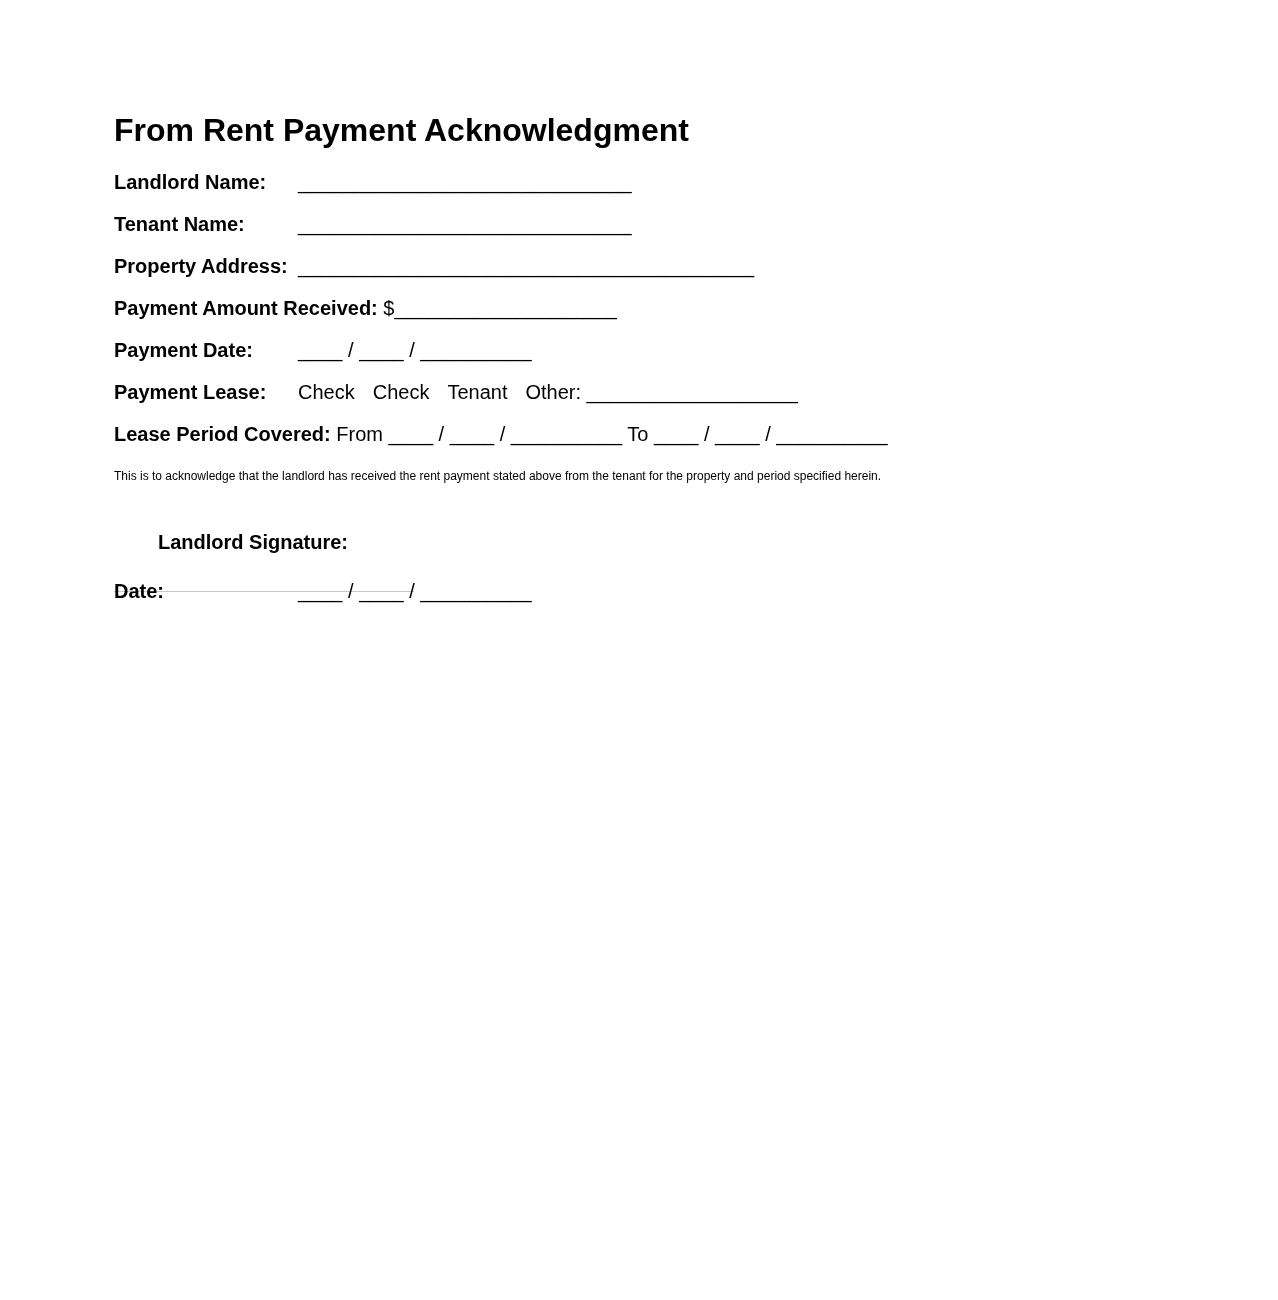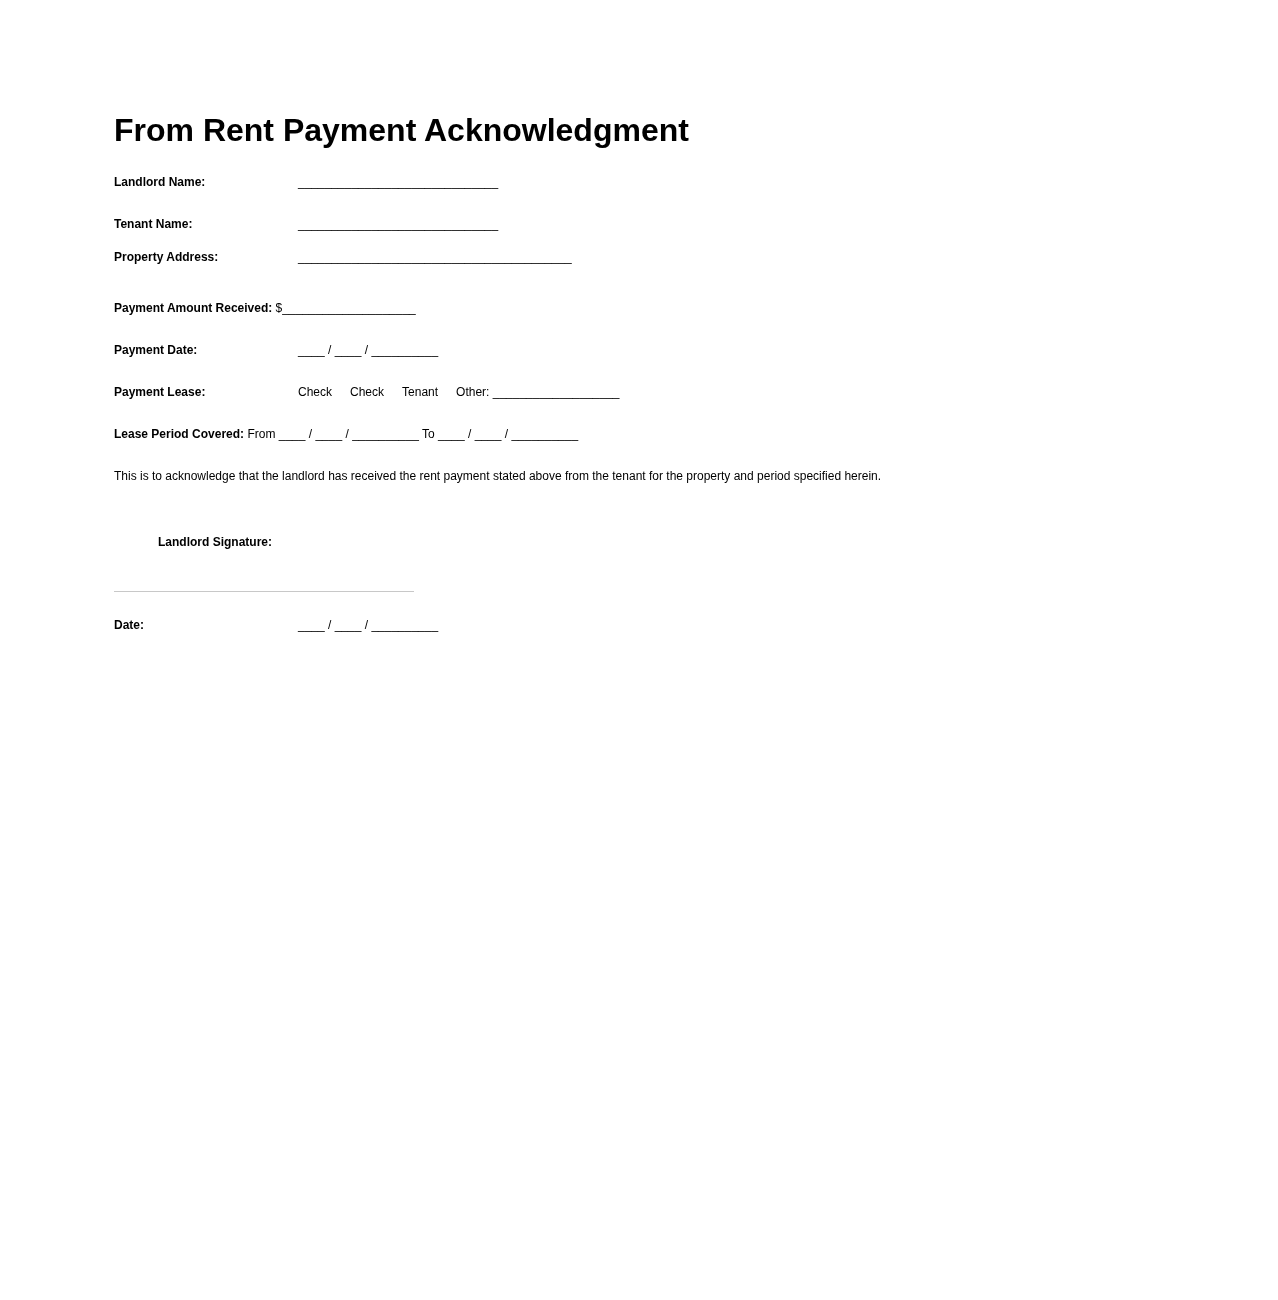--- a/index.html
+++ b/index.html
@@ -1,19 +1,19 @@
 <!DOCTYPE html>
 <html><head>
 <meta charset="utf-8">
 <style>
   html, body { margin:0; padding:0; background:#ffffff; }
   body { width:1278px; height:1300px; position:relative; font-family:"Liberation Sans", sans-serif; color:#000; }
   .page { position:absolute; left:114px; top:0; width:1100px; }
   h1 { position:absolute; left:0; top:111px; margin:0; font-size:32px; font-weight:bold; white-space:nowrap; line-height:38px; }
-  .row { position:absolute; left:0; font-size:12px; line-height:20px; white-space:nowrap; }
+  .row { position:absolute; left:0; font-size:20px; line-height:20px; white-space:nowrap; }
   .lbl { font-weight:bold; display:inline-block; }
   .fixed { width:184px; }
   .val { display:inline-block; }
   .para { position:absolute; left:0; top:466px; font-size:12px; line-height:20px; white-space:nowrap; }
   .sigline { position:absolute; left:0; top:591px; width:300px; height:0; border-top:1px solid #c8c8c8; }
   .gap { display:inline-block; width:18px; }
 </style>
 </head>
 <body>
 
@@ -21,21 +21,21 @@
   <h1>From Rent Payment Acknowledgment</h1>
 
   <div class="row" style="top:172px;">
     <span class="lbl fixed">Landlord Name:</span><span class="val">______________________________</span>
   </div>
 
   <div class="row" style="top:214px;">
     <span class="lbl fixed">Tenant Name:</span><span class="val">______________________________</span>
   </div>
 
-  <div class="row" style="top:247px;">
+  <div class="row" style="top:256px;">
     <span class="lbl fixed">Property Address:</span><span class="val">_________________________________________</span>
   </div>
 
   <div class="row" style="top:298px;text-align:right;">
     <span class="lbl">Payment Amount Received:</span>
     <span class="val">$____________________</span>
   </div>
 
   <div class="row" style="top:340px;">
     <span class="lbl fixed">Payment Date:</span><span class="val">____ / ____ / __________</span>
@@ -50,16 +50,16 @@
     <span class="val">From ____ / ____ / __________ To ____ / ____ / __________</span>
   </div>
 
   <div class="para">This is to acknowledge that the landlord has received the rent payment stated above from the tenant for the property and period specified herein.</div>
 
   <div class="row" style="top:532px;margin-left:44px;">
     <span class="lbl">Landlord Signature:</span>
   </div>
   <div class="sigline"></div>
 
-  <div class="row" style="top:615px;">
+  <div class="row" style="top:581px;">
     <span class="lbl fixed">Date:</span><span class="val">____ / ____ / __________</span>
   </div>
 </div>
 
 </body></html>

